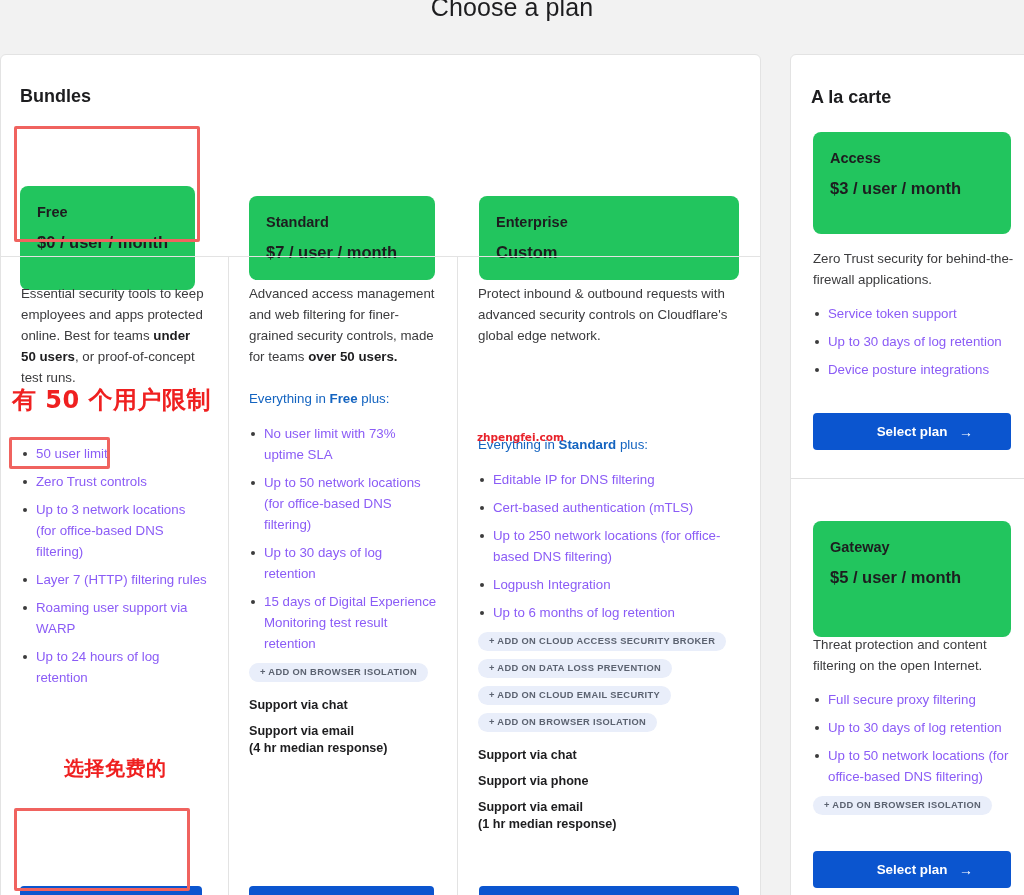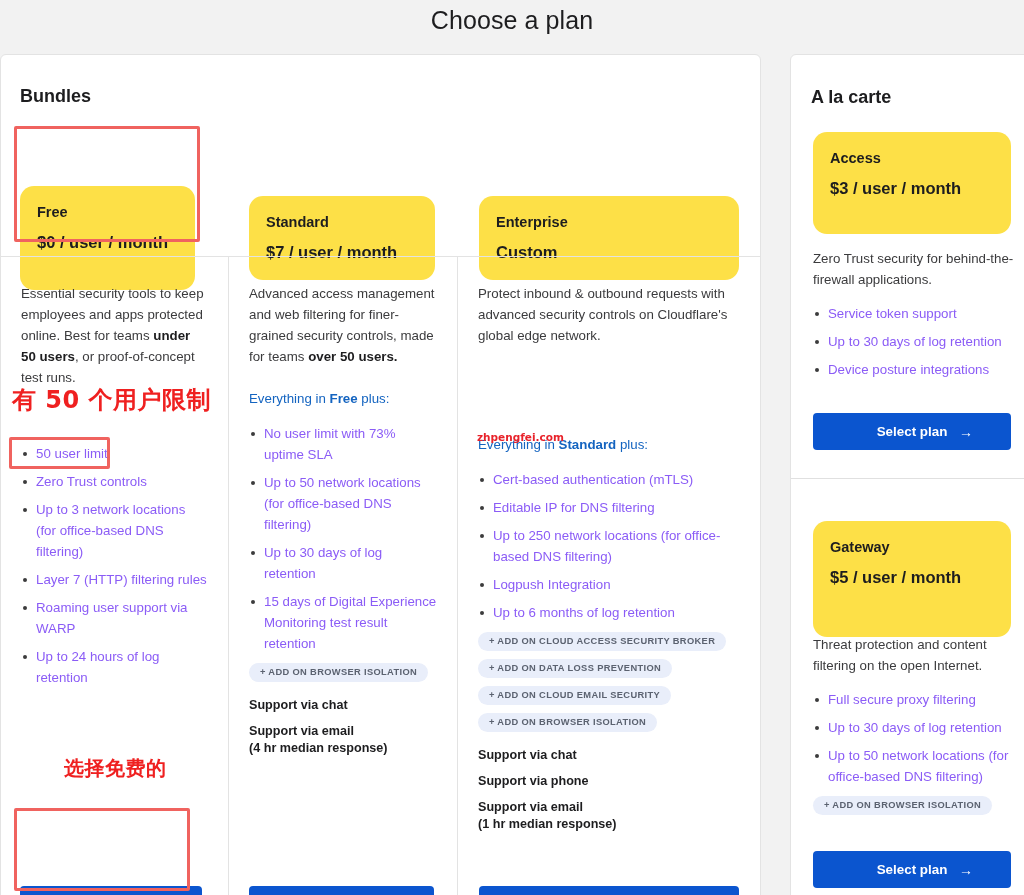--- a/index.html
+++ b/index.html
@@ -8,21 +8,21 @@
     background: #f2f2f2;
     font-family: "Liberation Sans", sans-serif;
     overflow: hidden;
   }
   .page { position: relative; width: 1024px; height: 895px; }
 
   
   .header {
     position: absolute; left: 0; top: 0; width: 1024px; height: 46px;
     background: #f2f2f2;
-    display: flex; align-items: center; justify-content: center;
+    display: flex; align-items: flex-start; justify-content: center;
   }
   .header-title {
     font-size: 25px; font-weight: 400; color: #1d1d1f;
     line-height: 26px; margin-top: -6px; letter-spacing: .1px;
   }
 
   
   .bundles-card {
     position: absolute; left: 0; top: 54px; width: 761px; height: 850px;
     background: #fff; border: 1px solid #e3e3e3; border-radius: 6px;
@@ -33,21 +33,21 @@
   }
 
   .section-title {
     font-size: 18px; font-weight: 700; color: #1d1d1f;
   }
   .bundles-title { position: absolute; left: 19px; top: 31px; }
   .alacarte-title { position: absolute; left: 20px; top: 32px; }
 
   
   .tile {
-    background: #fde047; border-radius: 14px;
+    background: #22c55e; border-radius: 8px;
     padding: 17px 17px 37px 17px;
   }
   .tile-name { font-size: 14.5px; font-weight: 700; color: #1d1d1f; line-height: 18px; }
   .tile-price { font-size: 16.5px; font-weight: 700; color: #1d1d1f; line-height: 20px; margin-top: 11px; }
 
   .tile-free { position: absolute; left: 19px; top: 131px; width: 175px; height: 104px; }
   .tile-std  { position: absolute; left: 248px; top: 141px; width: 186px; height: 84px; }
   .tile-ent  { position: absolute; left: 478px; top: 141px; width: 260px; height: 84px; }
   .tile-access  { position: absolute; left: 813px; top: 132px; width: 198px; height: 102px; }
   .tile-gateway { position: absolute; left: 813px; top: 521px; width: 198px; height: 116px; }
@@ -195,22 +195,22 @@
         </div>
         <div class="support">Support via chat</div>
         <div class="support" style="white-space:pre-line">Support via email
 (4 hr median response)</div>
       </div>
 
       <div class="col col-3">
         <p class="desc">Protect inbound &amp; outbound requests with advanced security controls on Cloudflare's global edge network.</p>
         <p class="everything" style="margin-top:89px;margin-bottom:14px"><span>Everything in </span><b>Standard</b><span> plus:</span></p>
         <ul class="feat">
+          <li>Editable IP for DNS filtering</li>
           <li>Cert-based authentication (mTLS)</li>
-          <li>Editable IP for DNS filtering</li>
           <li>Up to 250 network locations (for office-based DNS filtering)</li>
           <li>Logpush Integration</li>
           <li>Up to 6 months of log retention</li>
         </ul>
         <div style="margin-top:2px">
           <span class="badge">+ ADD ON CLOUD ACCESS SECURITY BROKER</span><br>
           <span class="badge">+ ADD ON DATA LOSS PREVENTION</span><br>
           <span class="badge">+ ADD ON CLOUD EMAIL SECURITY</span><br>
           <span class="badge">+ ADD ON BROWSER ISOLATION</span>
         </div>

